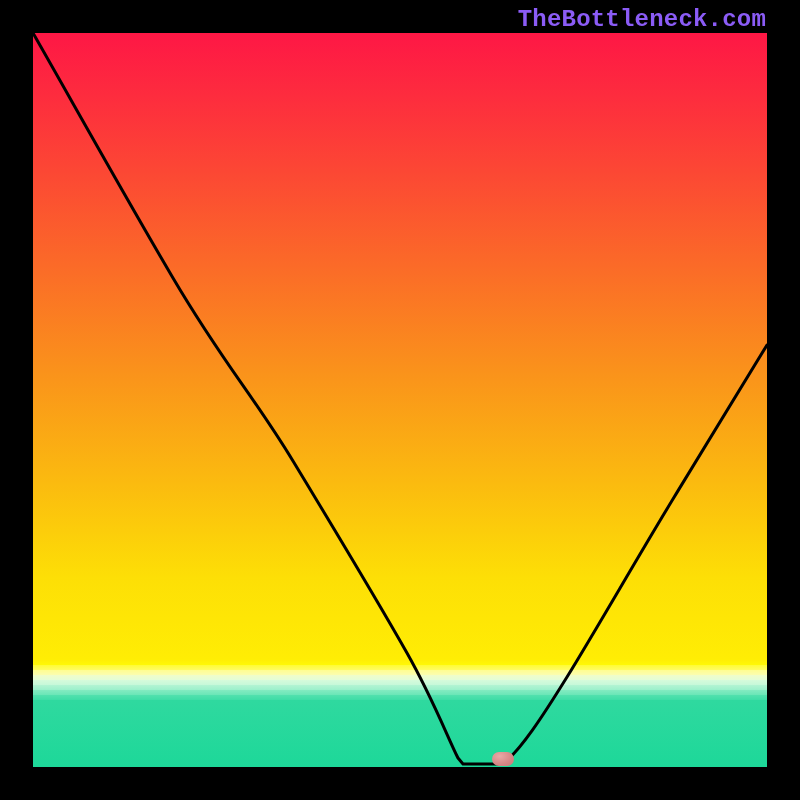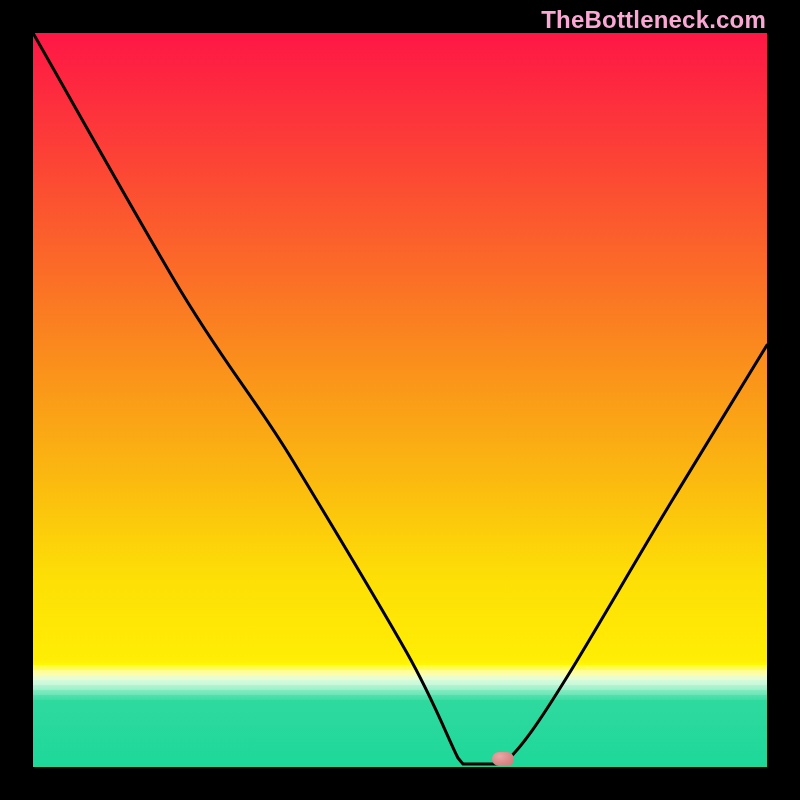--- a/index.html
+++ b/index.html
@@ -28,24 +28,24 @@
   }
   .gradient-layer {
     position: absolute;
     left: 0;
     right: 0;
   }
   .watermark {
     position: absolute;
     top: 6px;
     right: 34px;
-    font-family: Liberation Sans, sans-serif;
+    font-family: Liberation Mono, monospace;
     font-weight: bold;
     font-size: 24px;
-    color: #f9a8d4;
+    color: #8b5cf6;
     letter-spacing: 0.2px;
   }
   .curve-svg {
     position: absolute;
     left: 0;
     top: 0;
   }
   .marker {
     position: absolute;
     width: 22px;

